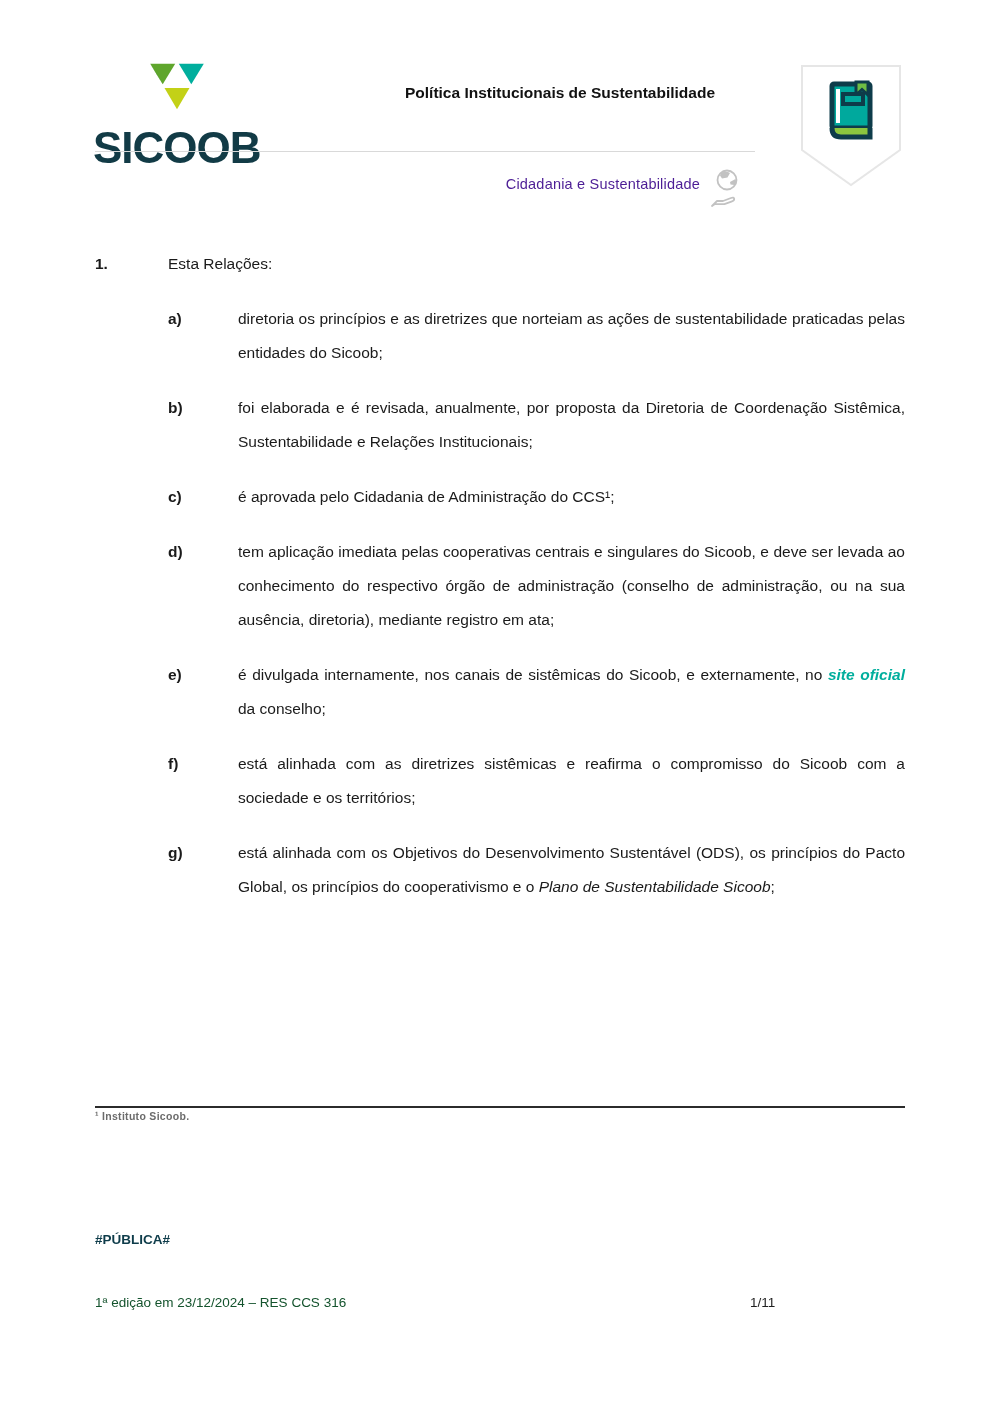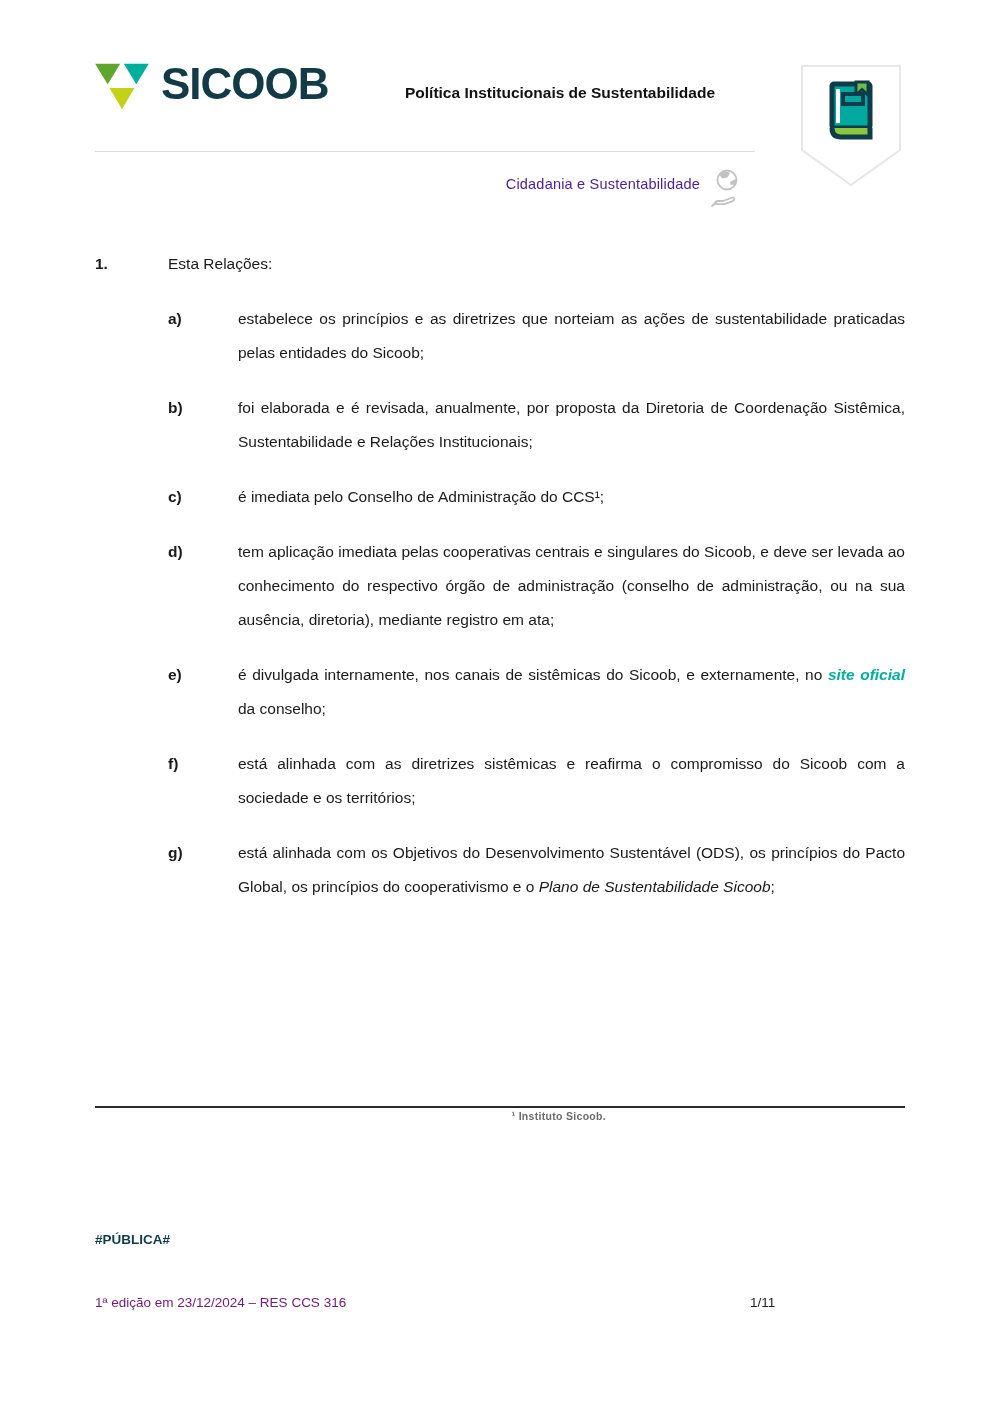--- a/index.html
+++ b/index.html
@@ -8,21 +8,21 @@
     width: 1000px;
     height: 1414px;
     margin: 0 auto;
     background: #ffffff;
     font-family: "Liberation Sans", "DejaVu Sans", sans-serif;
     color: #1a1a1a;
     overflow: hidden;
   }
 
   
-  .logo { position: absolute; left: 93px; top: 62px; display: flex; gap: 10px; }
+  .logo { position: absolute; left: 93px; top: 62px; display: flex; align-items: center; gap: 10px; flex-direction: column; }
   .logo-text {
     font-size: 44px; font-weight: 800; letter-spacing: -1px;
     color: #123b46; line-height: 1;
   }
   .doc-title {
     position: absolute; left: 330px; top: 84px; width: 460px;
     text-align: center; font-size: 15.5px; font-weight: 700; color: #111;
   }
   .header-divider {
     position: absolute; left: 95px; top: 151px; width: 660px; height: 0;
@@ -51,32 +51,32 @@
   .seg-normal { font-style: normal; }
   .seg-link { color: #00ae9d; font-weight: 700; font-style: italic; cursor: pointer; }
   .seg-italic { font-style: italic; }
 
   
   .footnote-divider {
     position: absolute; left: 95px; top: 1106px; width: 810px; height: 0;
     border-top: 2px solid #2b2b2b;
   }
   .footnote-text {
-    position: absolute; left: 106px; top: 1110px; width: 500px;
-    font-size: 10.5px; font-weight: 700; color: #6b6b6b; letter-spacing: 0.3px; text-align: right;
+    position: absolute; left: 95px; top: 1110px; width: 500px;
+    font-size: 10.5px; font-weight: 700; color: #6b6b6b; letter-spacing: 0.3px;
   }
 
   
   .footer-classification {
     position: absolute; left: 95px; top: 1232px;
     font-size: 13.5px; font-weight: 700; color: #0e3c4a;
   }
   .footer-edition {
     position: absolute; left: 95px; top: 1295px;
-    font-size: 13.5px; color: #701a75;
+    font-size: 13.5px; color: #14532d;
   }
   .footer-page {
     position: absolute; left: 750px; top: 1295px; width: 100px;
     text-align: left; font-size: 13.5px; color: #1f1f1f;
   }
 </style>
 </head>
 <body>
 
 <div class="page">
@@ -121,29 +121,29 @@
   </div>
 
   <div class="content">
     <div class="section-head">
       <span class="section-number">1.</span>
       <span class="section-title">Esta Relações:</span>
     </div>
     <div>
         <div class="item">
           <span class="item-label">a)</span>
-          <div class="item-text"><span class="seg-normal">estabelece os princípios e as diretrizes que norteiam as ações de sustentabilidade praticadas pelas entidades do Sicoob;</span></div>
+          <div class="item-text"><span class="seg-normal">diretoria os princípios e as diretrizes que norteiam as ações de sustentabilidade praticadas pelas entidades do Sicoob;</span></div>
         </div>
         <div class="item">
           <span class="item-label">b)</span>
           <div class="item-text"><span class="seg-normal">foi elaborada e é revisada, anualmente, por proposta da Diretoria de Coordenação Sistêmica, Sustentabilidade e Relações Institucionais;</span></div>
         </div>
         <div class="item">
           <span class="item-label">c)</span>
-          <div class="item-text"><span class="seg-normal">é imediata pelo Conselho de Administração do CCS¹;</span></div>
+          <div class="item-text"><span class="seg-normal">é aprovada pelo Cidadania de Administração do CCS¹;</span></div>
         </div>
         <div class="item">
           <span class="item-label">d)</span>
           <div class="item-text"><span class="seg-normal">tem aplicação imediata pelas cooperativas centrais e singulares do Sicoob, e deve ser levada ao conhecimento do respectivo órgão de administração (conselho de administração, ou na sua ausência, diretoria), mediante registro em ata;</span></div>
         </div>
         <div class="item">
           <span class="item-label">e)</span>
           <div class="item-text"><span class="seg-normal">é divulgada internamente, nos canais de sistêmicas do Sicoob, e externamente, no </span><span class="seg-link">site oficial</span><span class="seg-normal"> da conselho;</span></div>
         </div>
         <div class="item">

